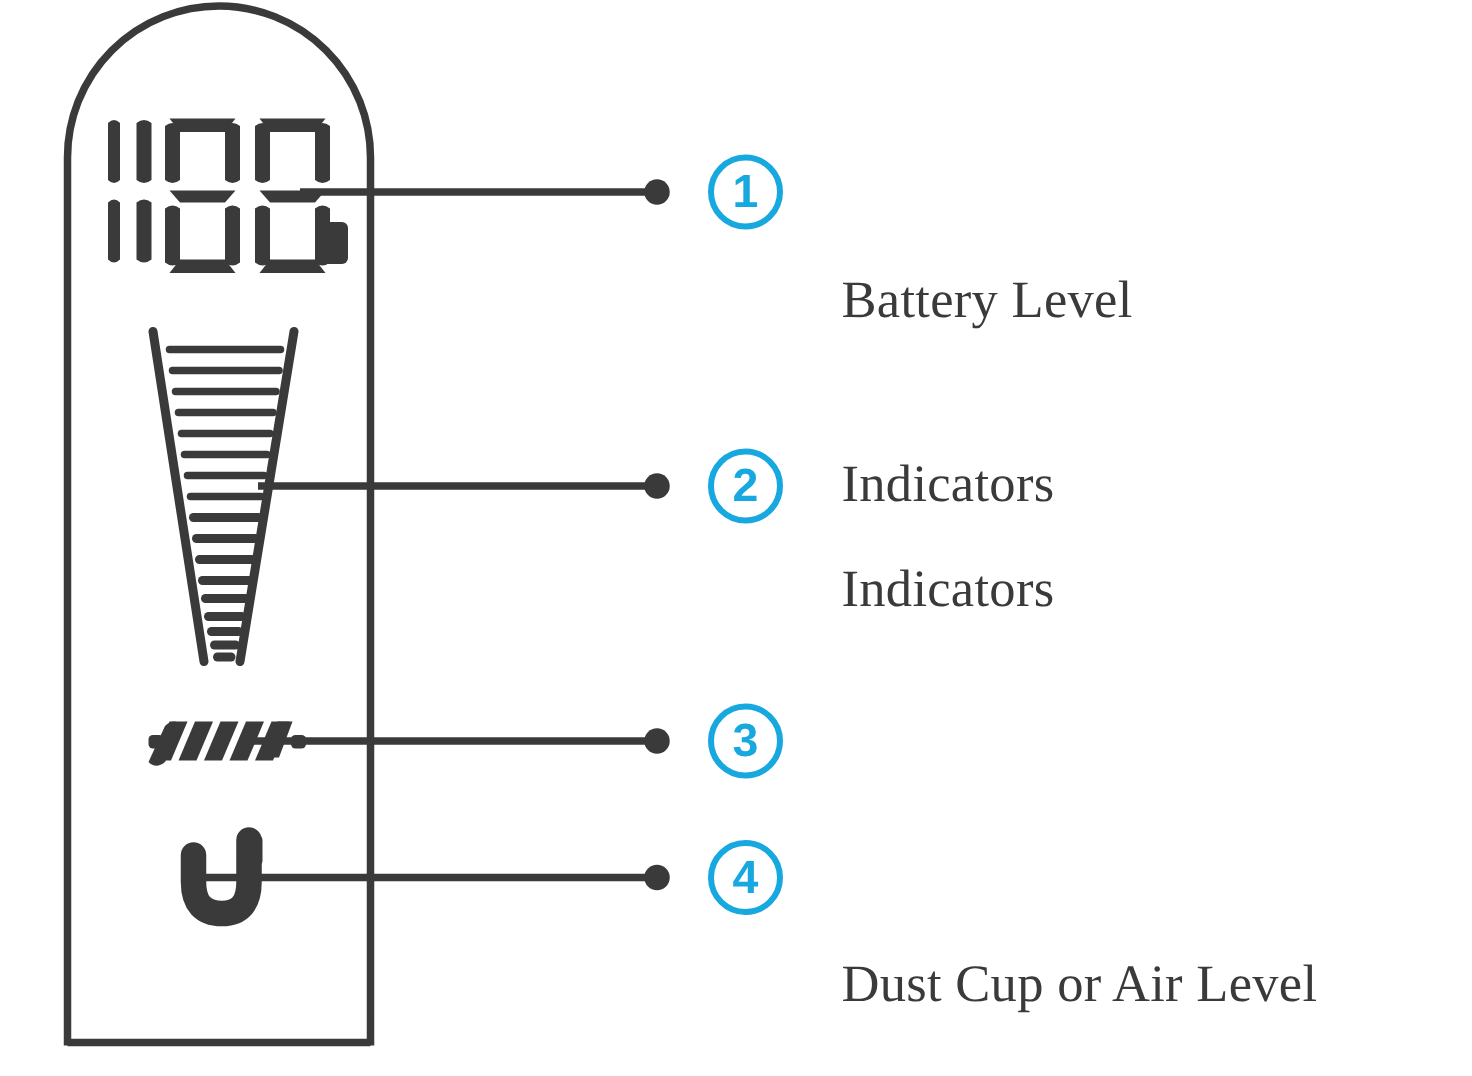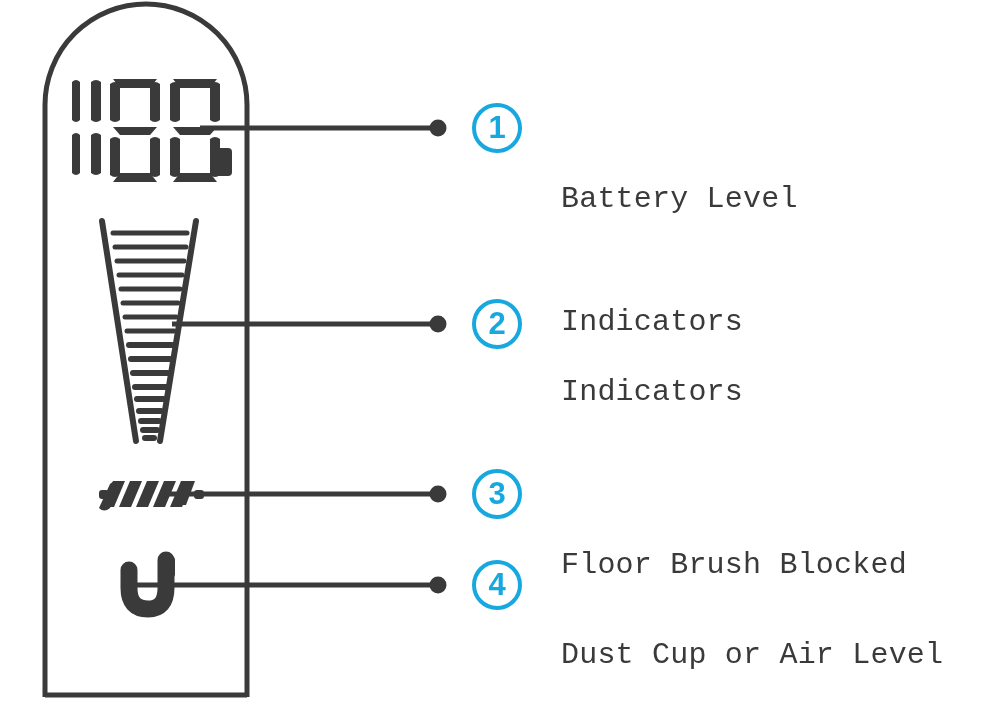--- a/index.html
+++ b/index.html
@@ -33,22 +33,22 @@
   
   .callout {
     position: absolute;
     display: block;
   }
   .callout-text {
     position: absolute;
     left: 0;
     top: 0;
     color: #3a3a3a;
-    font-family: Liberation Mono, monospace;
-    font-size: 30px;
+    font-family: Liberation Serif, serif;
+    font-size: 35px;
     line-height: 41px;
     font-weight: 400;
     letter-spacing: 0.2px;
     white-space: pre;
   }
   .callout-line {
     display: block;
   }
 
   #callout-1 { left: 561px; top: 97px; }
@@ -195,21 +195,20 @@
   </div>
 
   <div class="callout" id="callout-2">
     <div class="callout-text">
       <span class="callout-line">Indicators</span>
     </div>
   </div>
 
   <div class="callout" id="callout-3">
     <div class="callout-text">
-      <span class="callout-line">Floor Brush Blocked</span>
     </div>
   </div>
 
   <div class="callout" id="callout-4">
     <div class="callout-text">
       <span class="callout-line">Dust Cup or Air Level</span>
       
     </div>
   </div>
 

